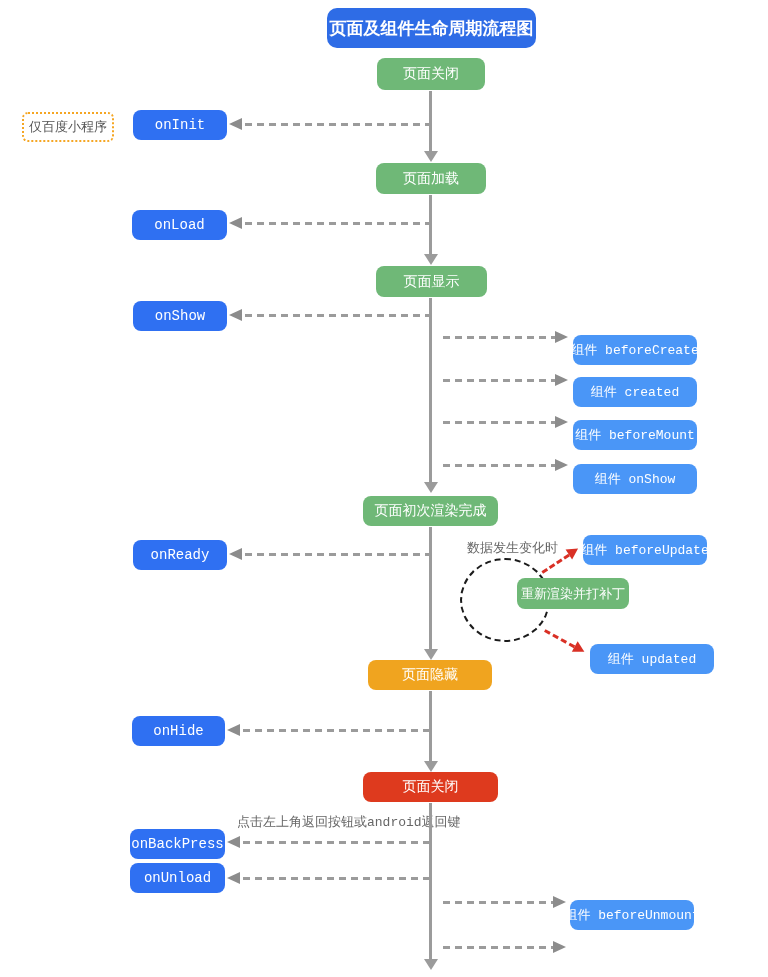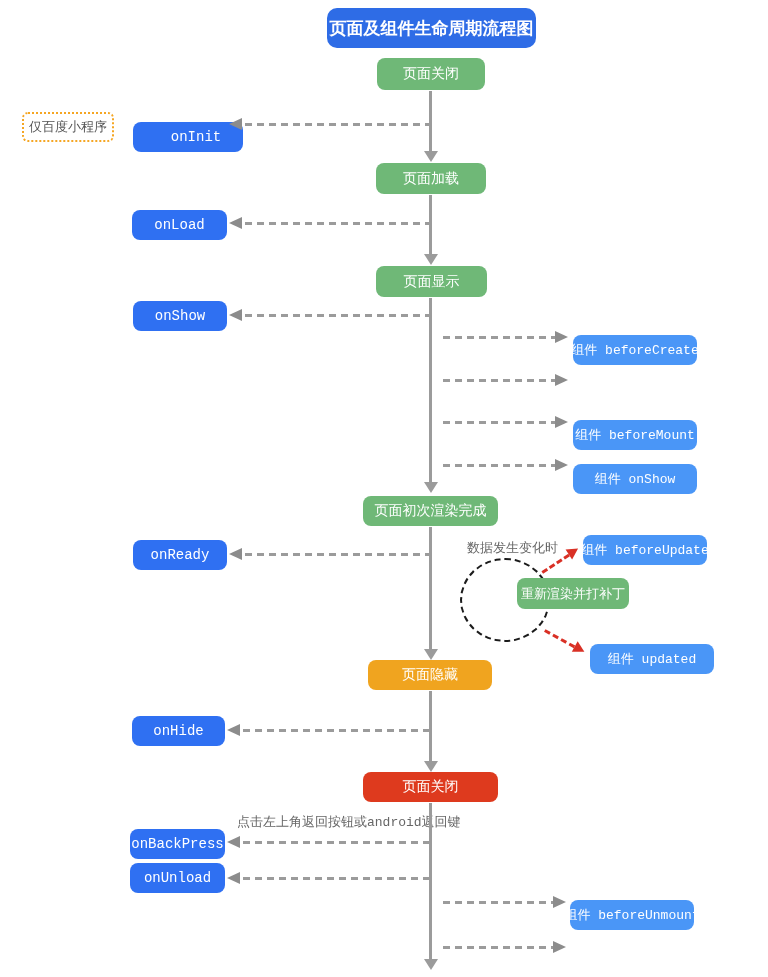--- a/index.html
+++ b/index.html
@@ -68,29 +68,30 @@
   <div class="node title-node" style="left:327px;top:8px;width:209px;height:40px;">页面及组件生命周期流程图</div>
 
   <div class="node green" style="left:377px;top:58px;width:108px;height:32px;">页面关闭</div>
   <div class="node green" style="left:376px;top:163px;width:110px;height:31px;">页面加载</div>
   <div class="node green" style="left:376px;top:266px;width:111px;height:31px;">页面显示</div>
   <div class="node green" style="left:363px;top:496px;width:135px;height:30px;">页面初次渲染完成</div>
   <div class="node orange" style="left:368px;top:660px;width:124px;height:30px;">页面隐藏</div>
   <div class="node red" style="left:363px;top:772px;width:135px;height:30px;">页面关闭</div>
 
   <div class="badge" style="left:22px;top:112px;width:88px;height:26px;">仅百度小程序</div>
-  <div class="node hook" style="left:133px;top:122px;width:94px;height:30px;padding-left:16px;">onInit</div>
+  <div class="node hook" style="left:133px;top:110px;width:94px;height:30px;">onInit</div>
   <div class="node hook" style="left:132px;top:210px;width:95px;height:30px;">onLoad</div>
   <div class="node hook" style="left:133px;top:301px;width:94px;height:30px;">onShow</div>
   <div class="node hook" style="left:133px;top:540px;width:94px;height:30px;">onReady</div>
   <div class="node hook" style="left:132px;top:716px;width:93px;height:30px;">onHide</div>
   <div class="node hook" style="left:130px;top:829px;width:95px;height:30px;">onBackPress</div>
   <div class="node hook" style="left:130px;top:863px;width:95px;height:30px;">onUnload</div>
 
   <div class="node comp" style="left:573px;top:323px;width:124px;height:30px;">组件 beforeCreate</div>
+  <div class="node comp" style="left:573px;top:365px;width:124px;height:30px;">组件 created</div>
   <div class="node comp" style="left:573px;top:408px;width:124px;height:30px;text-align:center;">组件 beforeMount</div>
   <div class="node comp" style="left:573px;top:452px;width:124px;height:30px;">组件 onShow</div>
   <div class="node comp" style="left:583px;top:523px;width:124px;height:30px;">组件 beforeUpdate</div>
   <div class="node comp" style="left:570px;top:888px;width:124px;height:30px;">组件 beforeUnmount</div>
   <div class="node comp" style="left:590px;top:632px;width:124px;height:30px;">组件 updated</div>
 
   <div class="note" style="left:467px;top:539px;">数据发生变化时</div>
   <div class="cycle-circle"></div>
   <div class="node green z2" style="left:517px;top:578px;width:112px;height:31px;font-size:13px;">重新渲染并打补丁</div>
   <div class="red-arrow" style="left:542px;top:566px;transform:rotate(-33deg);">

